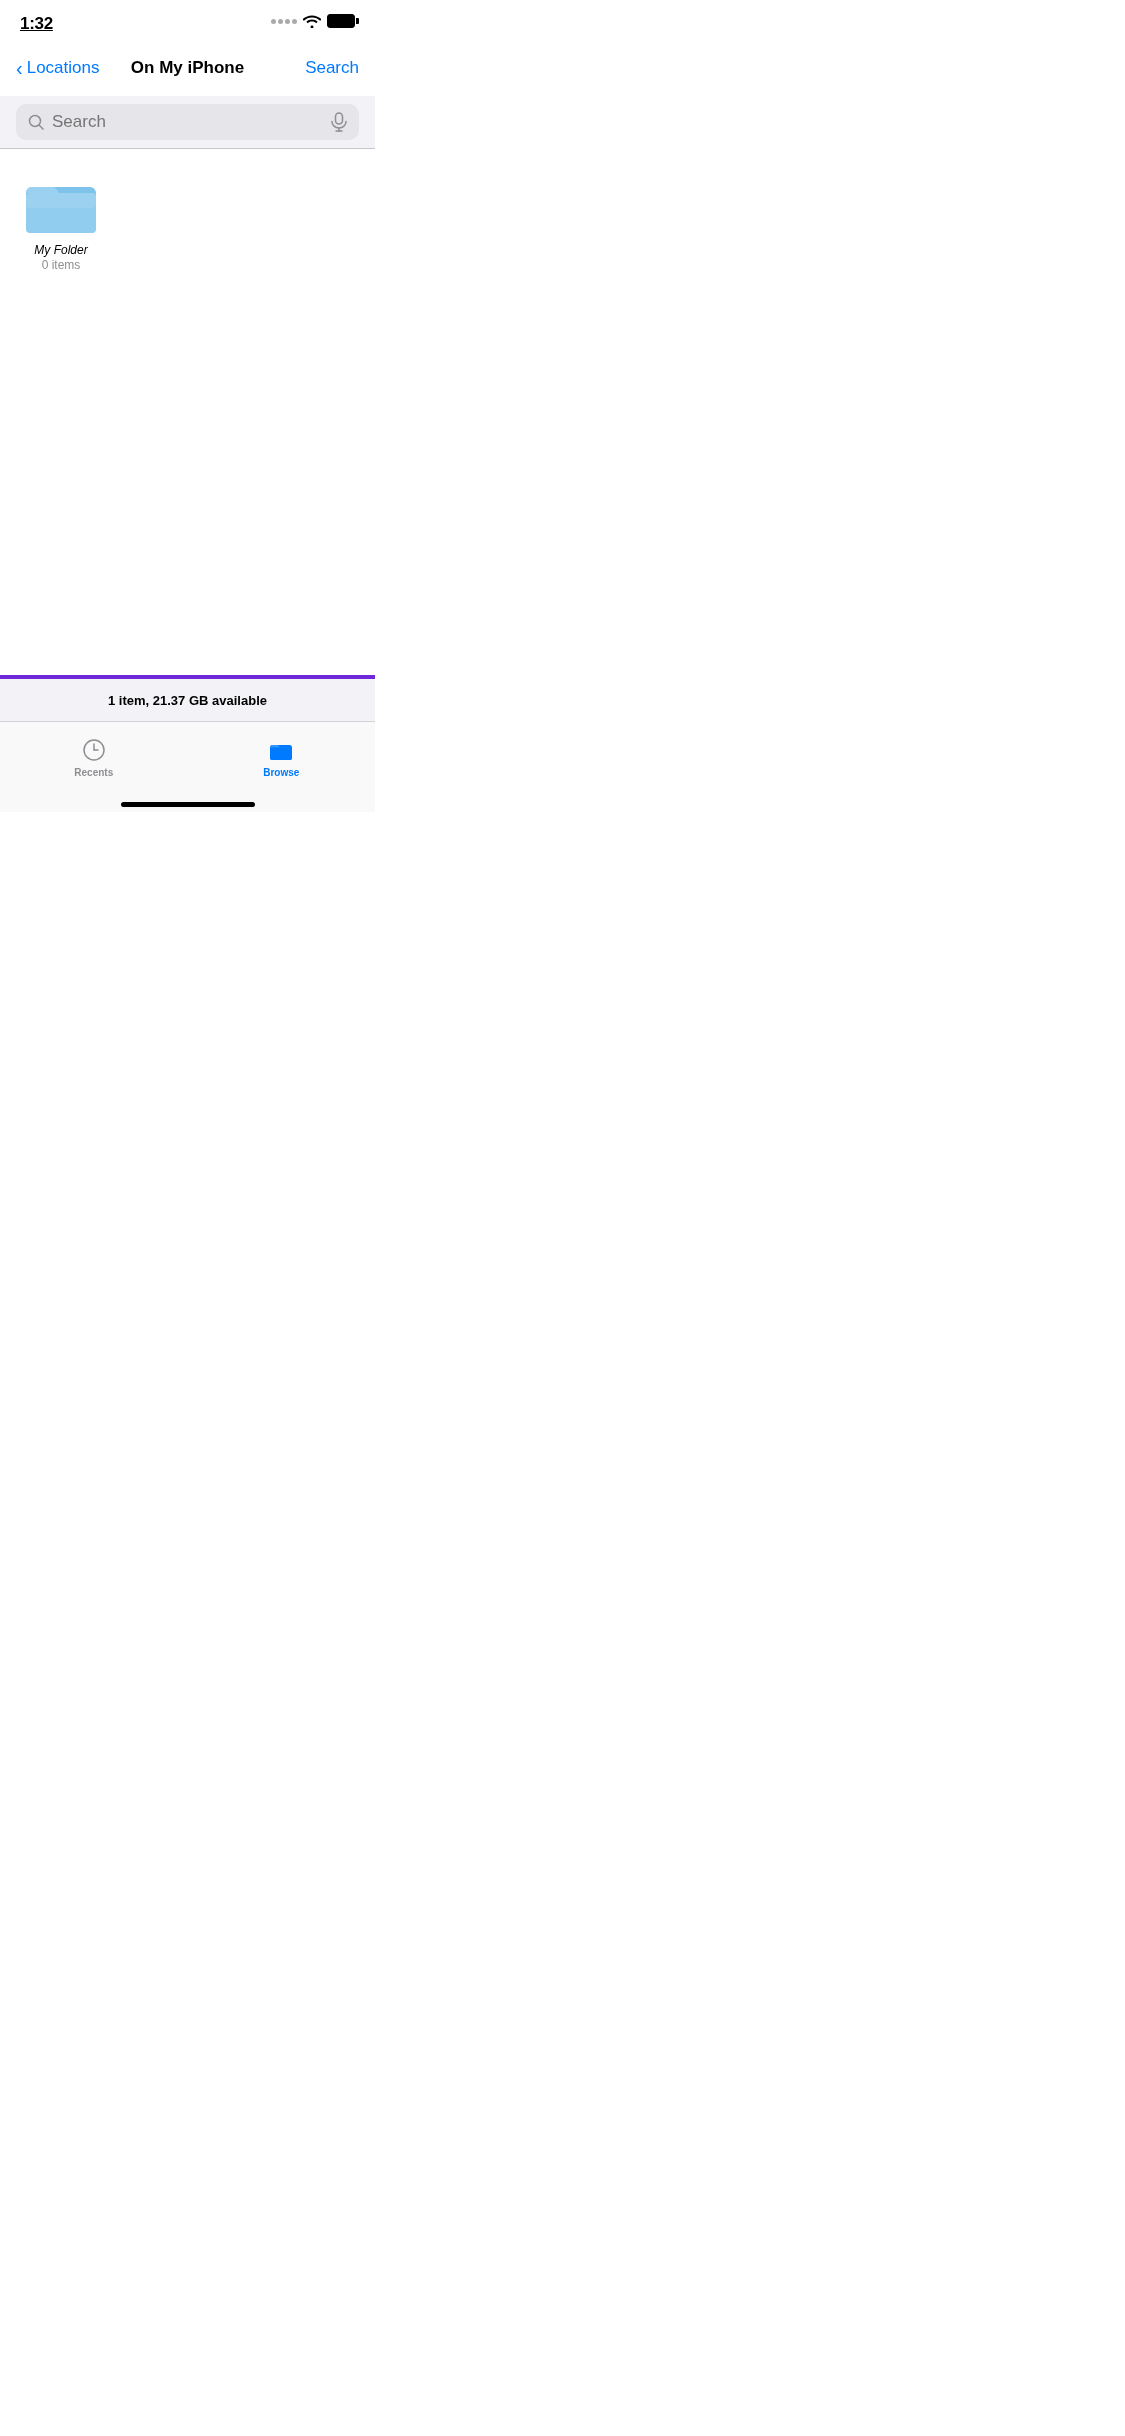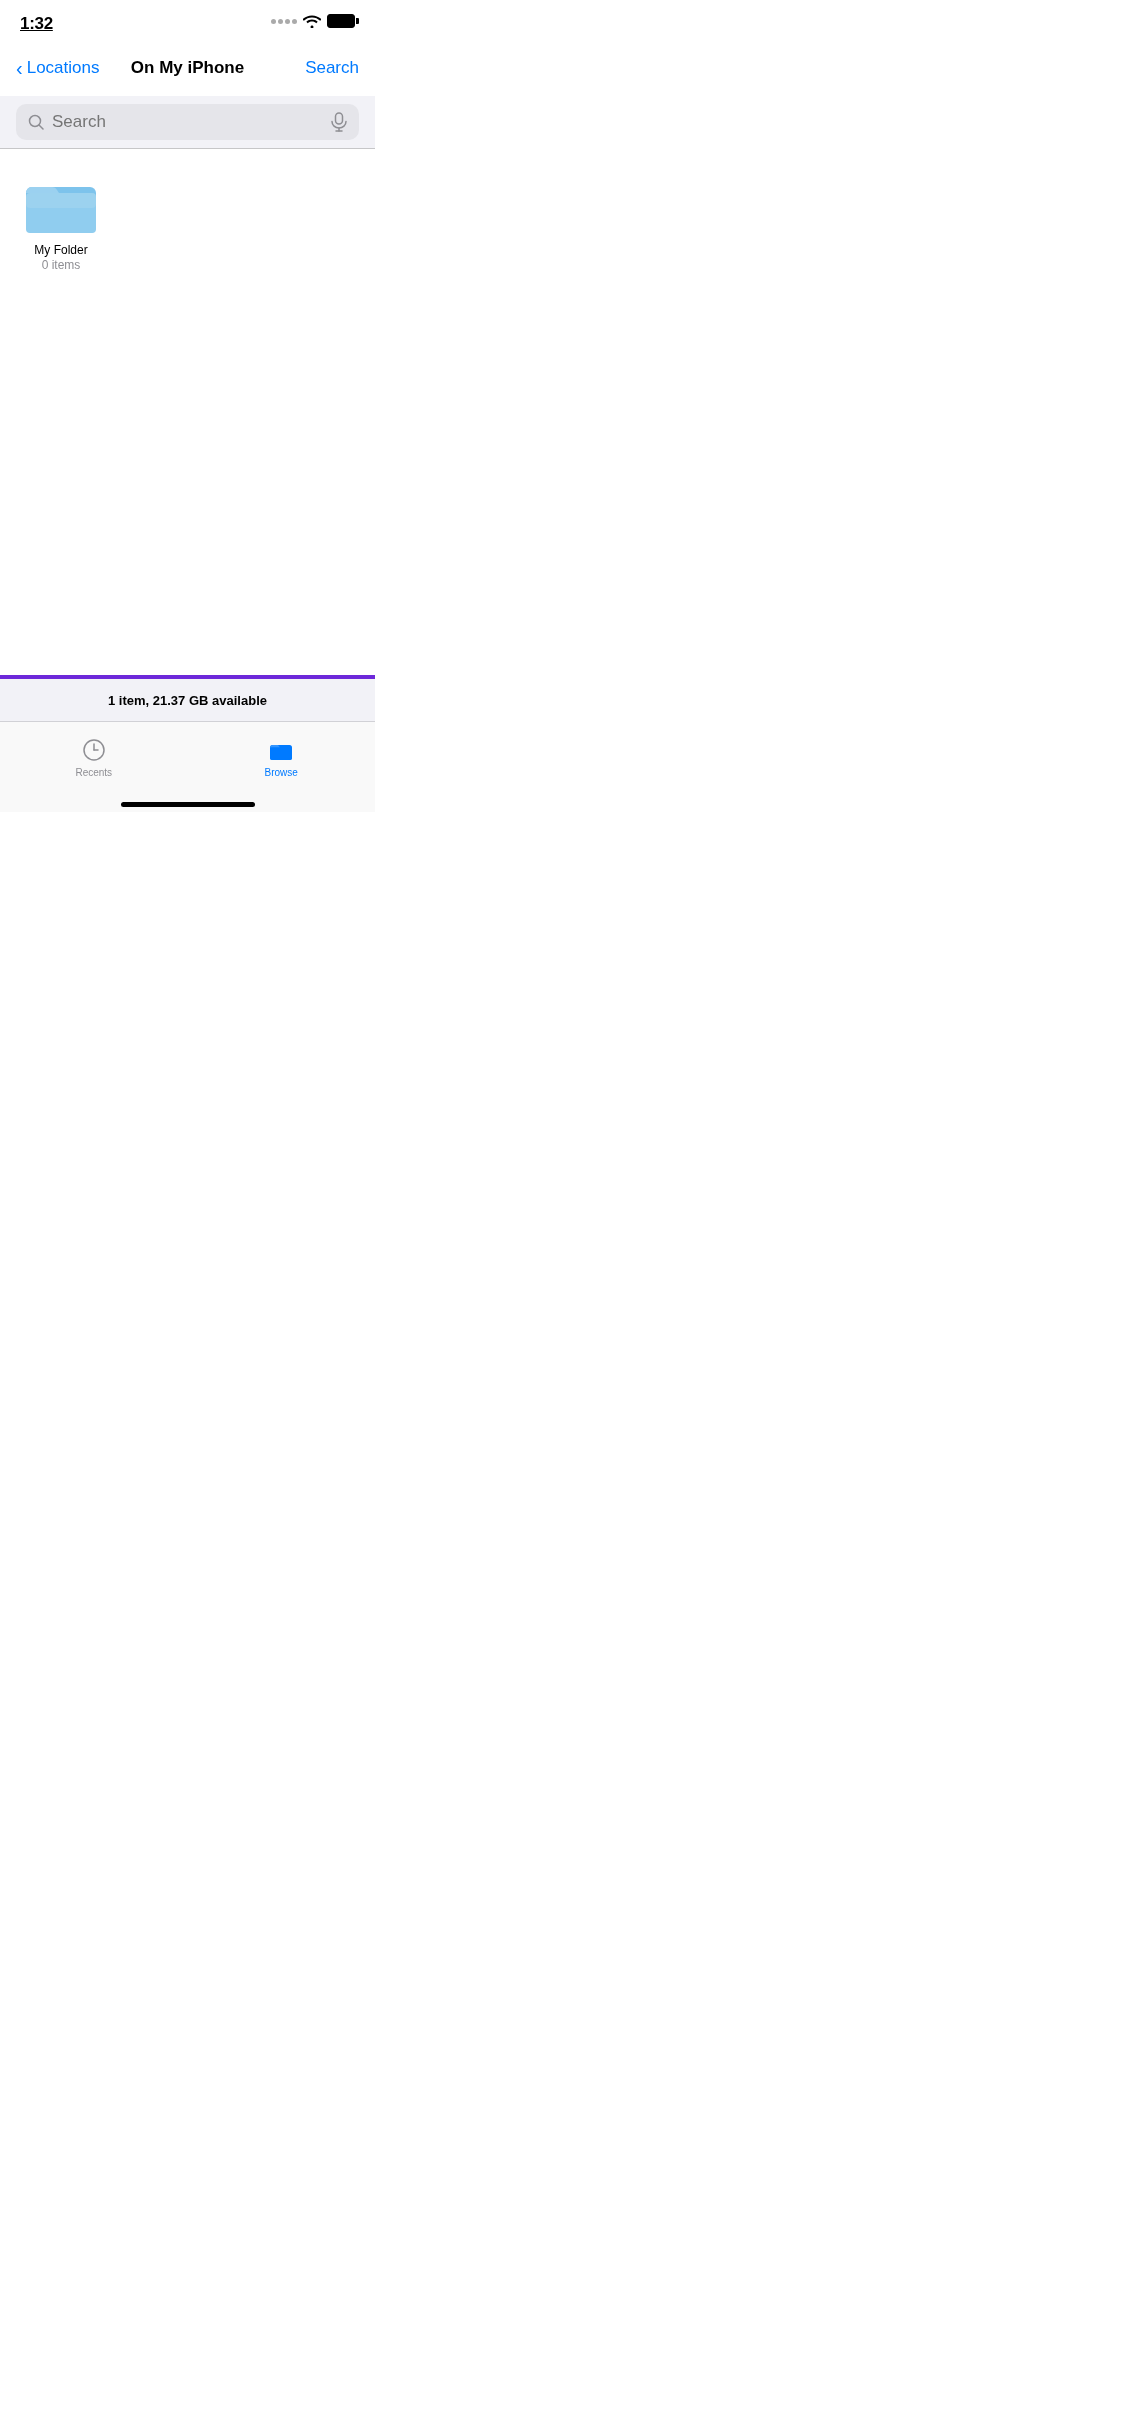--- a/index.html
+++ b/index.html
@@ -193,20 +193,21 @@
     .folder-svg {
       width: 74px;
       height: 64px;
     }
 
     .folder-name {
       font-size: 12px;
       color: #000;
       text-align: center;
       font-weight: 400;
+      font-style: italic;
     }
 
     .folder-count {
       font-size: 12px;
       color: #8e8e93;
       text-align: left;
       margin-top: 1px;
     }
 
     
@@ -233,20 +234,21 @@
     }
 
     .tab-item {
       flex: 1;
       display: flex;
       flex-direction: column;
       align-items: center;
       justify-content: center;
       gap: 4px;
       cursor: pointer;
+      font-weight: bold;
     }
 
     .tab-icon {
       width: 26px;
       height: 26px;
       display: flex;
       align-items: center;
       justify-content: center;
     }
 

